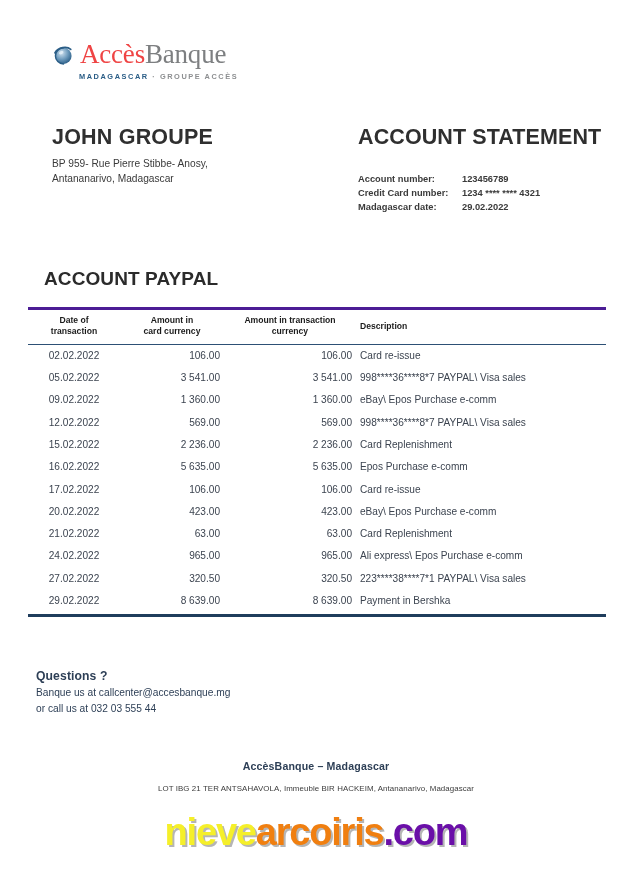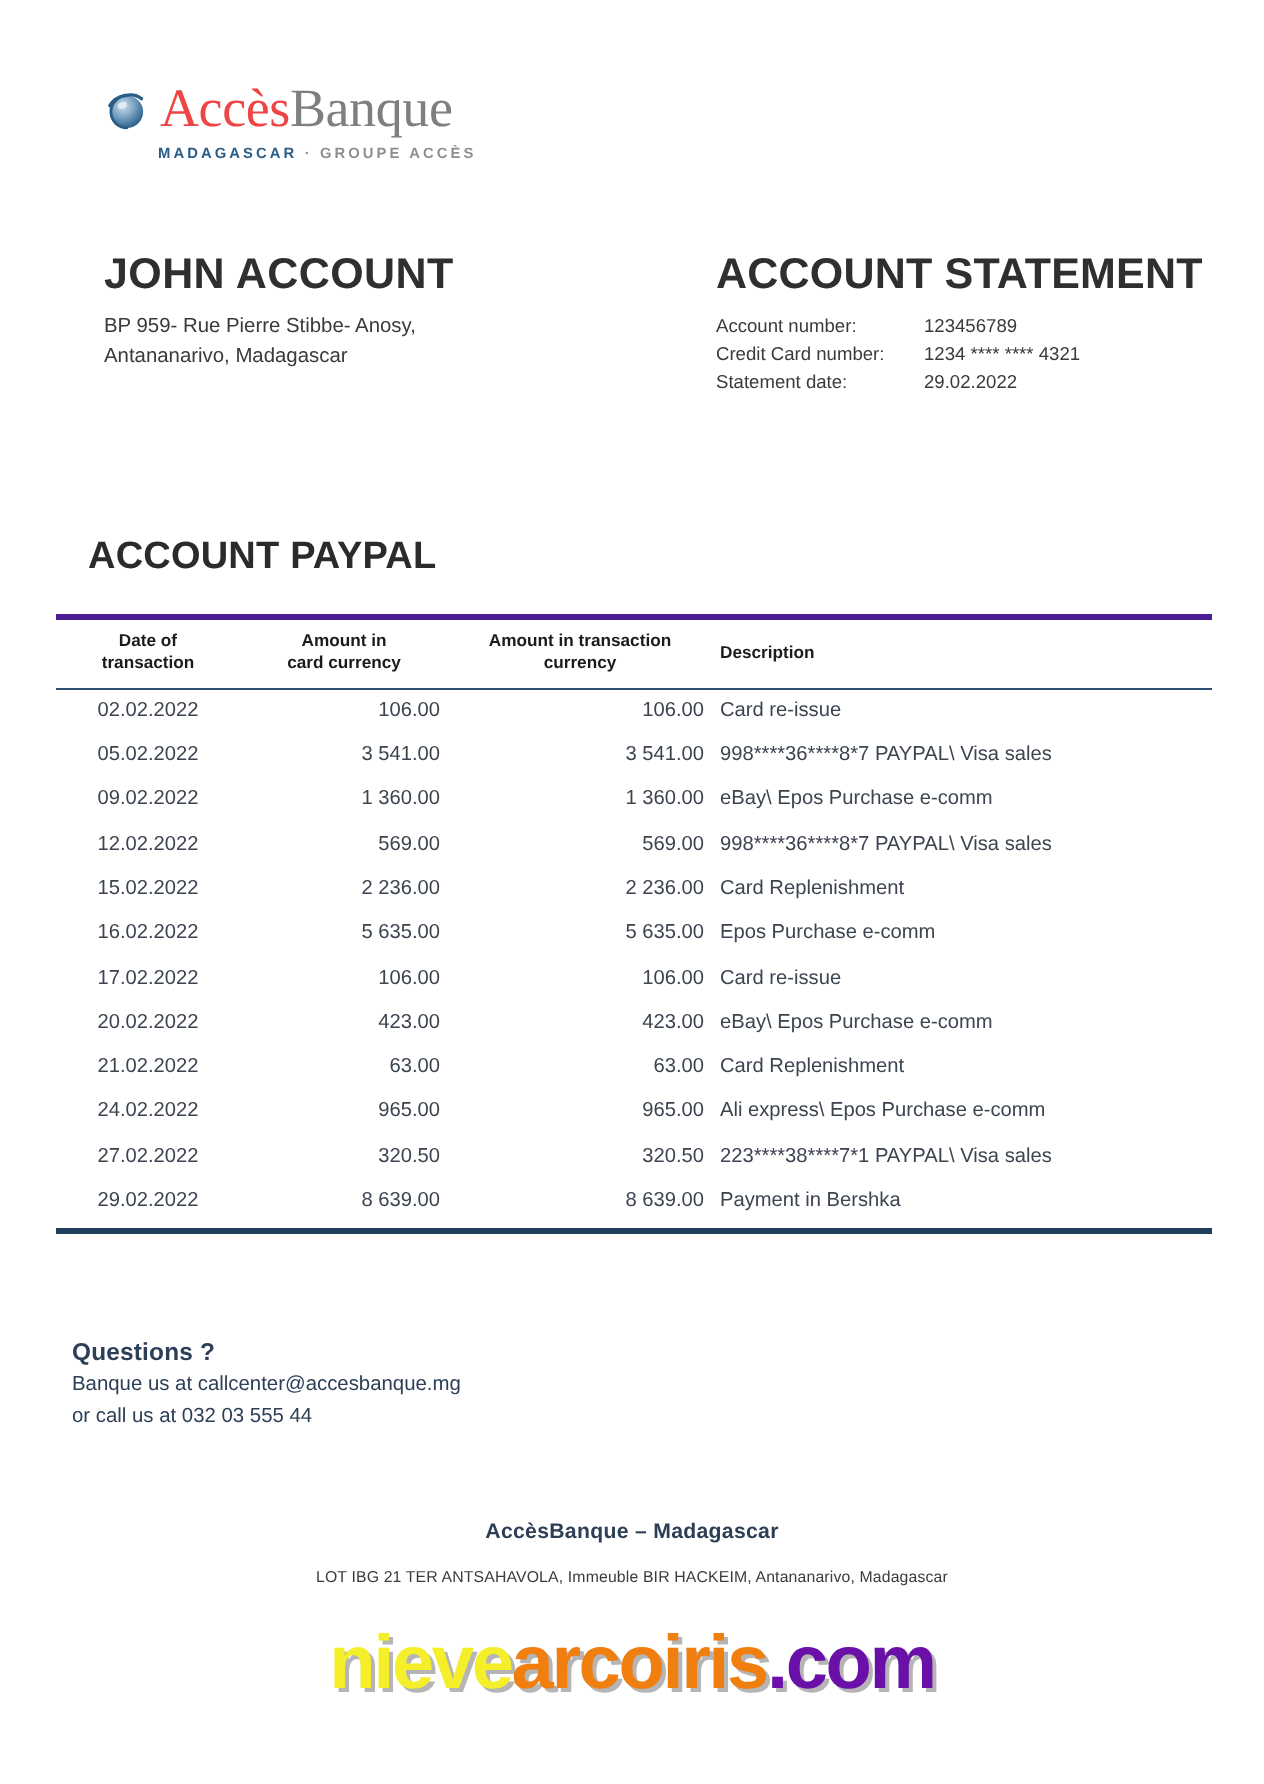--- a/index.html
+++ b/index.html
@@ -93,21 +93,22 @@
   }
   .statement-title {
     font-size: 21.5px;
     font-weight: bold;
     letter-spacing: 0.1px;
     color: #2f2f2f;
     line-height: 1.1;
     white-space: nowrap;
   }
   .meta-list {
-    margin-top: 6px;
+    margin-top: 22px;
+    font-weight: bold;
   }
   .meta-row {
     display: flex;
     font-size: 9.3px;
     line-height: 1.52;
     color: #3a3a3a;
   }
   .meta-label {
     width: 104px;
     flex: 0 0 auto;
@@ -260,40 +261,40 @@
       </span>
     </div>
     <div class="logo-sub">
       <span class="sub-mad">MADAGASCAR</span>
       <span class="sub-grp">·</span>
       <span class="sub-grp">GROUPE ACCÈS</span>
     </div>
   </div>
 
   <div class="customer">
-    <div class="customer-name">JOHN ACCOUNT</div>
+    <div class="customer-name">JOHN GROUPE</div>
     <div class="customer-addr">
       <div>BP 959- Rue Pierre Stibbe- Anosy,</div>
       <div>Antananarivo, Madagascar</div>
     </div>
   </div>
 
   <div class="statement">
     <div class="statement-title">ACCOUNT STATEMENT</div>
     <div class="meta-list">
       <div class="meta-row">
         <span class="meta-label">Account number:</span>
         <span class="meta-value">123456789</span>
       </div>
       <div class="meta-row">
         <span class="meta-label">Credit Card number:</span>
         <span class="meta-value">1234 **** **** 4321</span>
       </div>
       <div class="meta-row">
-        <span class="meta-label">Statement date:</span>
+        <span class="meta-label">Madagascar date:</span>
         <span class="meta-value">29.02.2022</span>
       </div>
     </div>
   </div>
 
   <div class="summary-heading">ACCOUNT PAYPAL</div>
 
   <div class="table-wrap">
     <table class="txn">
       <thead>

